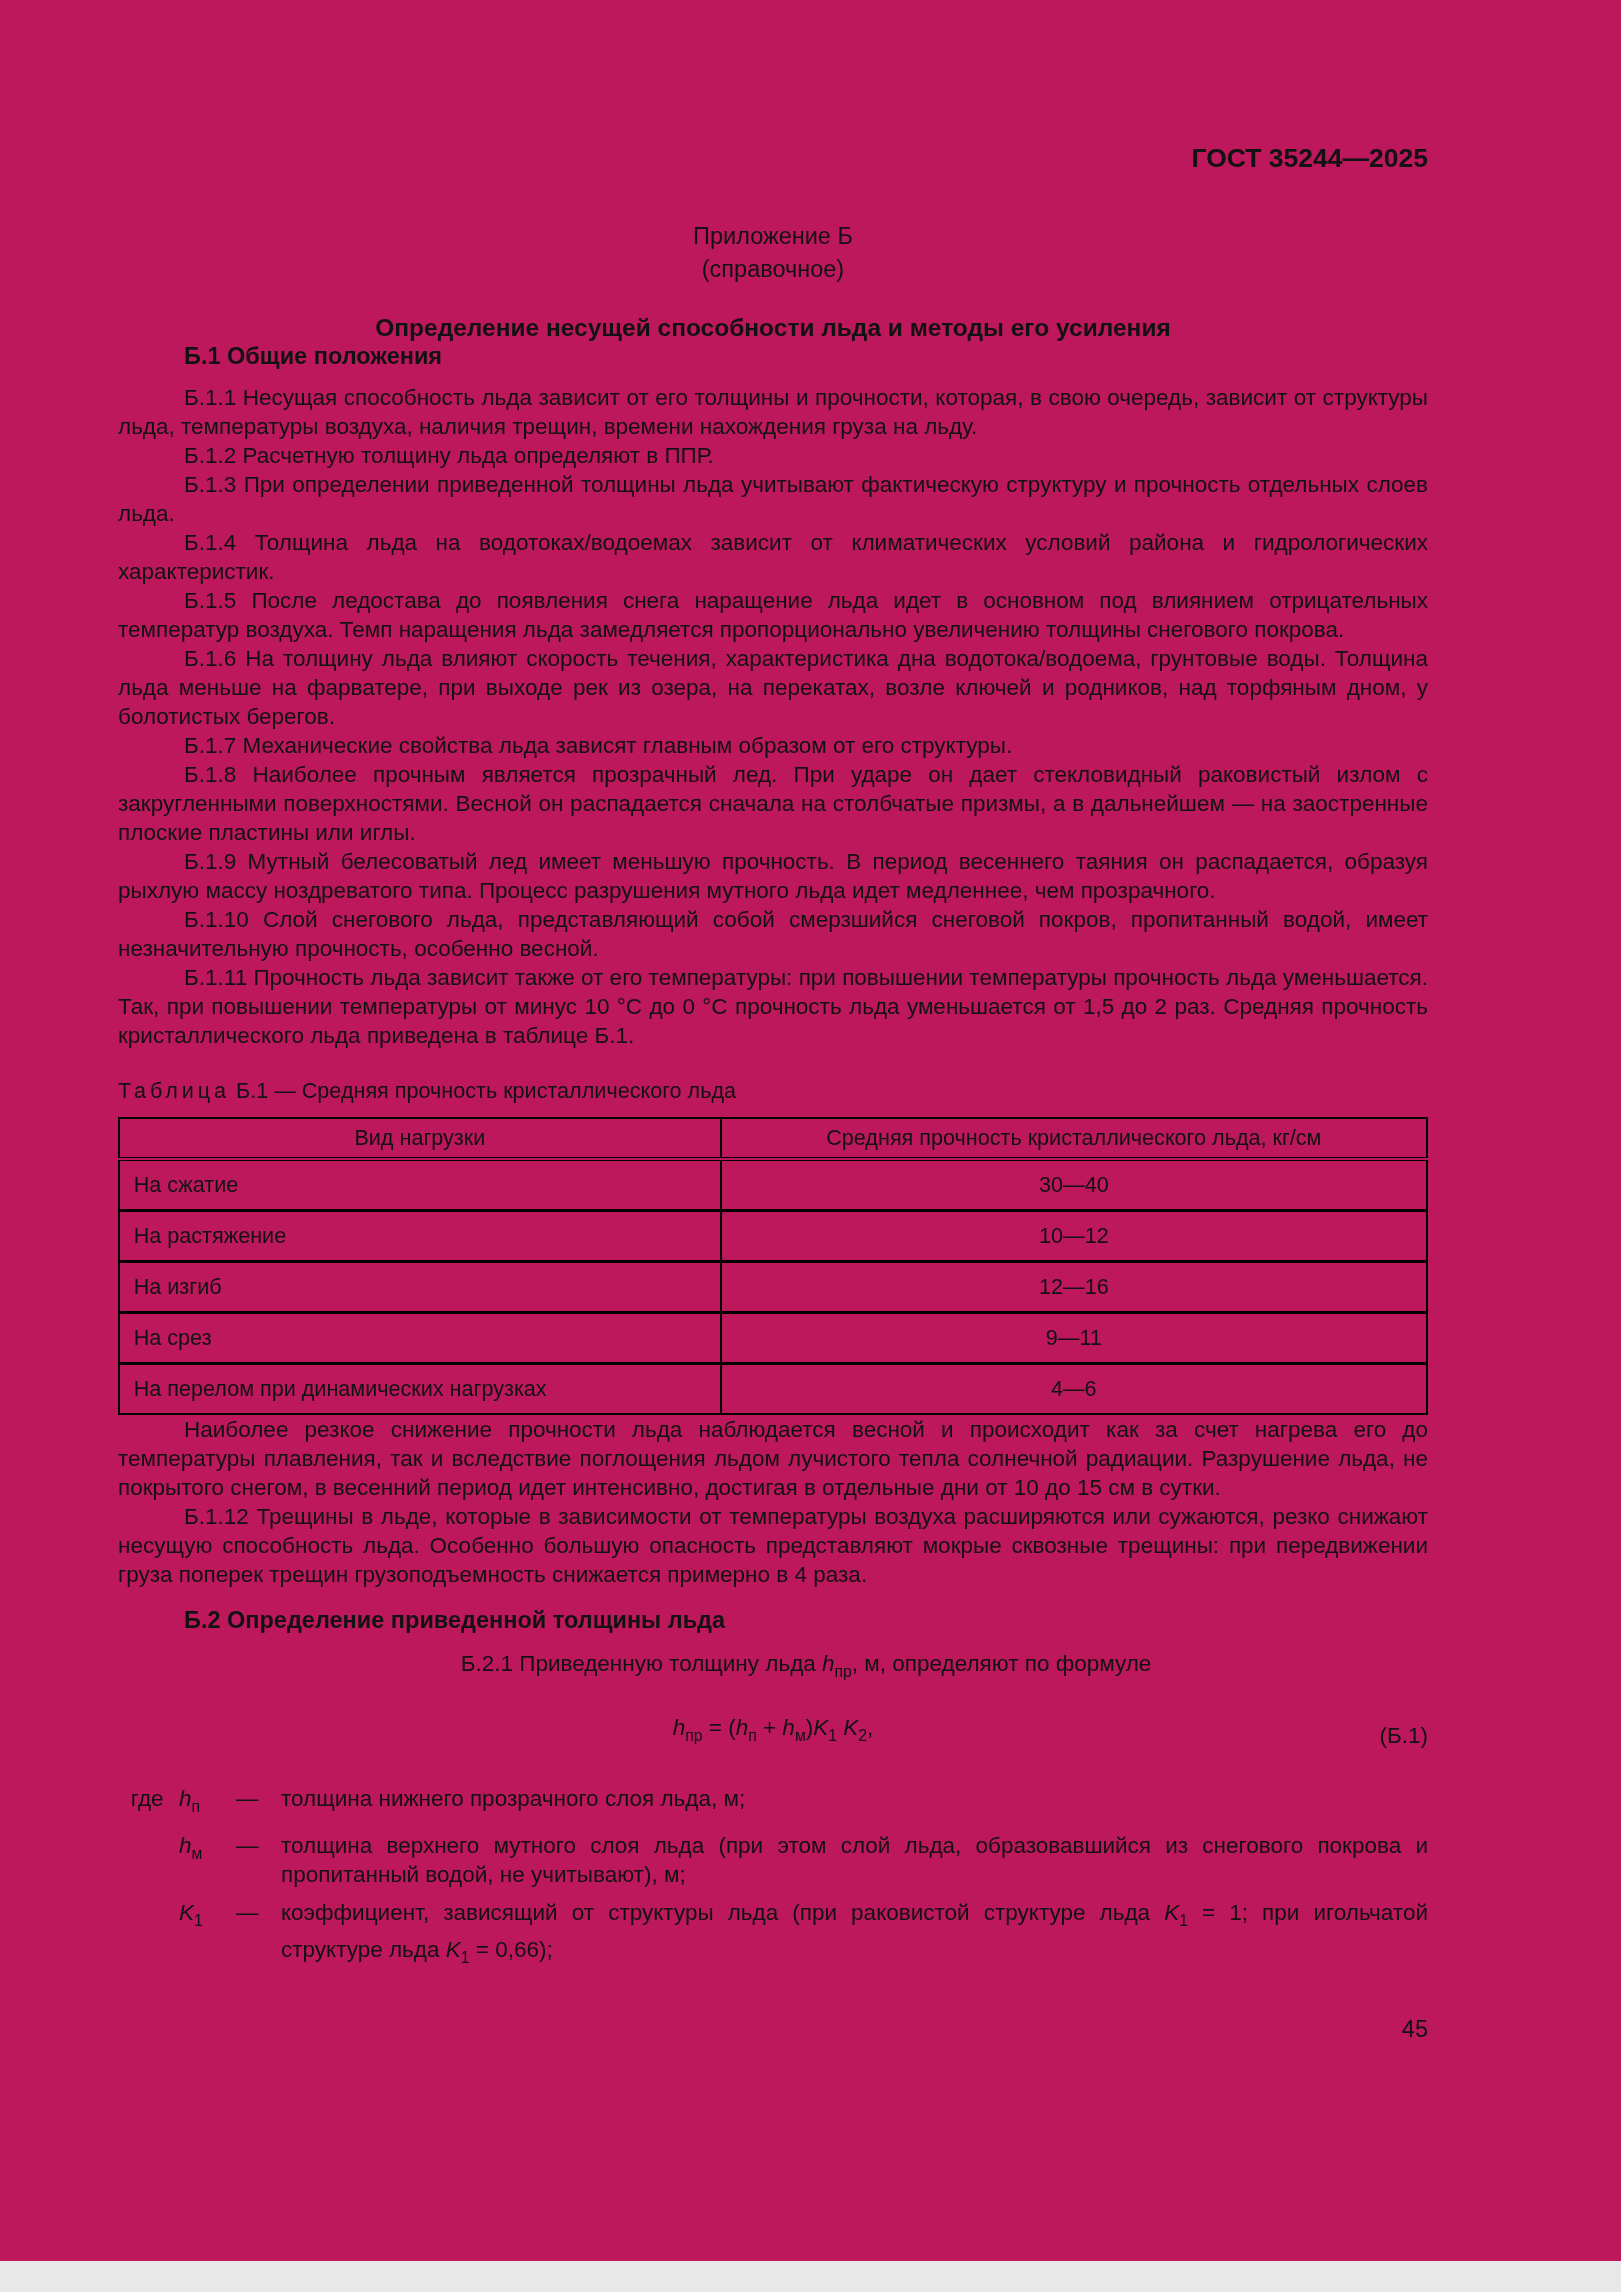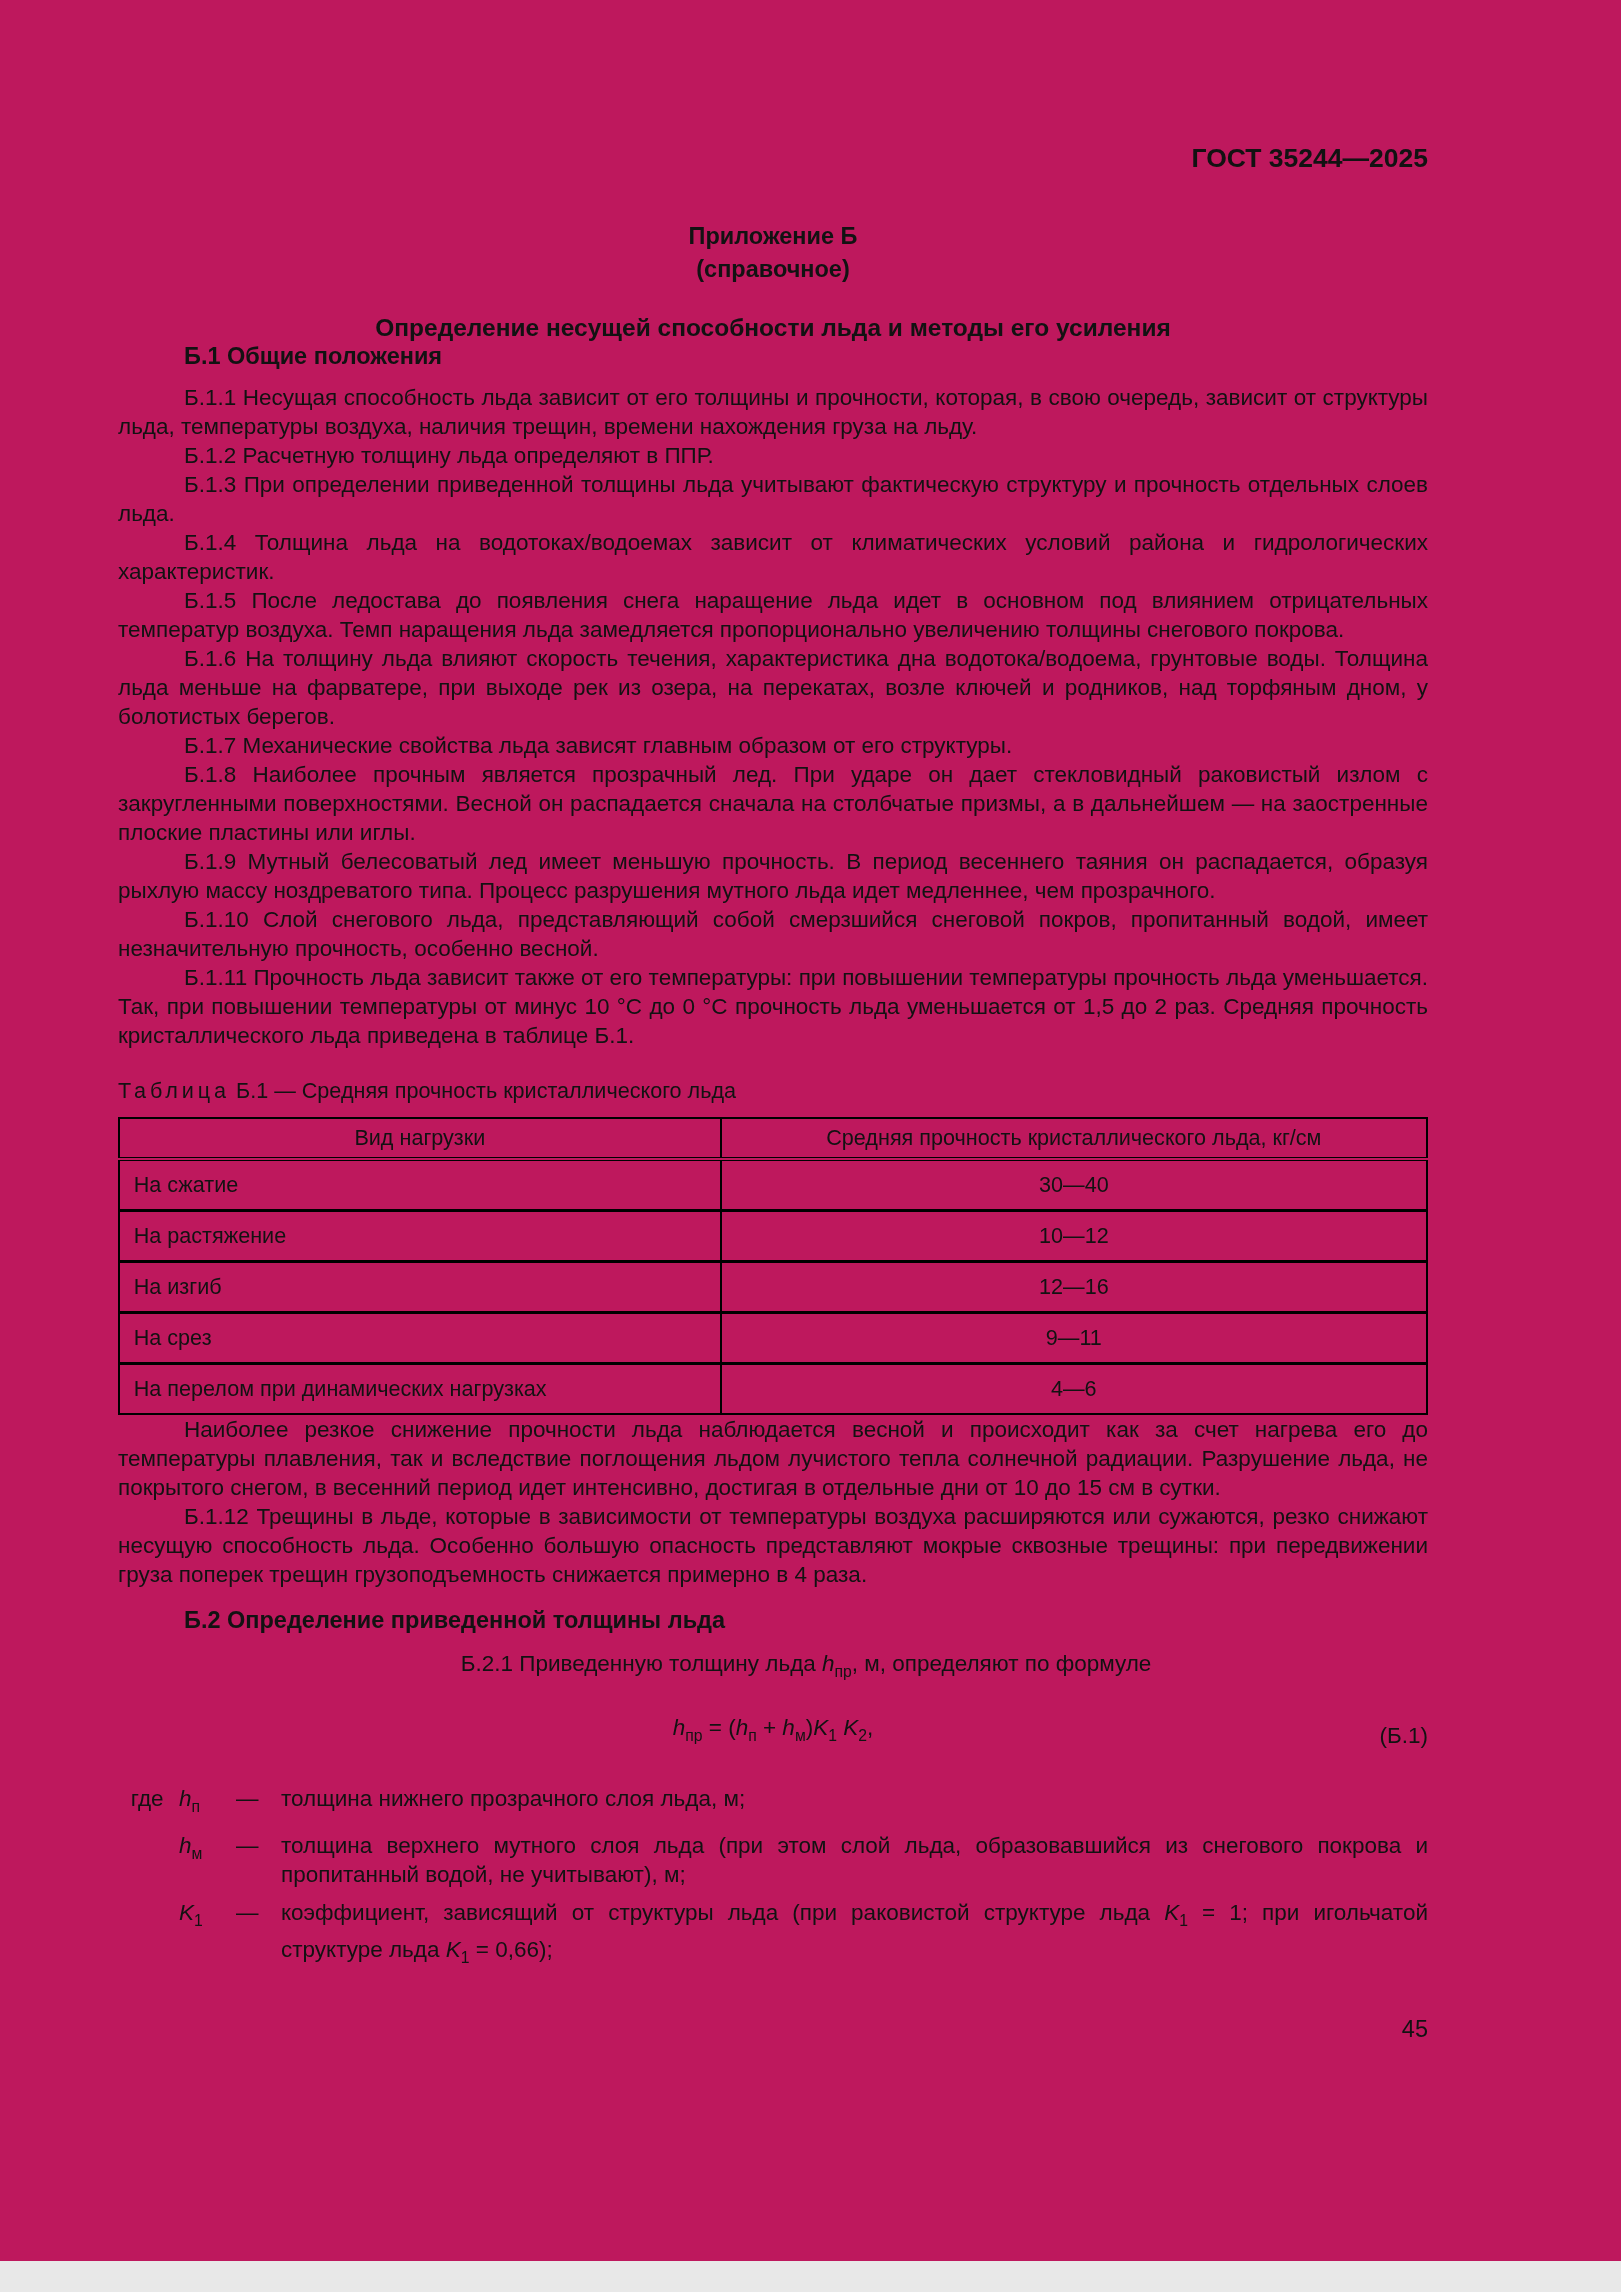--- a/index.html
+++ b/index.html
@@ -20,21 +20,21 @@
   .doc-header {
     margin-top:143px;
     text-align:right;
     font-weight:bold;
     font-size:26.5px;
     line-height:30px;
   }
   .appendix {
     margin-top:47px;
     text-align:center;
-    font-weight:bold;
+    font-weight:normal;
     font-size:23.5px;
     line-height:33px;
   }
   .doc-title {
     margin-top:27.4px;
     text-align:center;
     font-weight:bold;
     font-size:24.5px;
     line-height:29px;
   }

